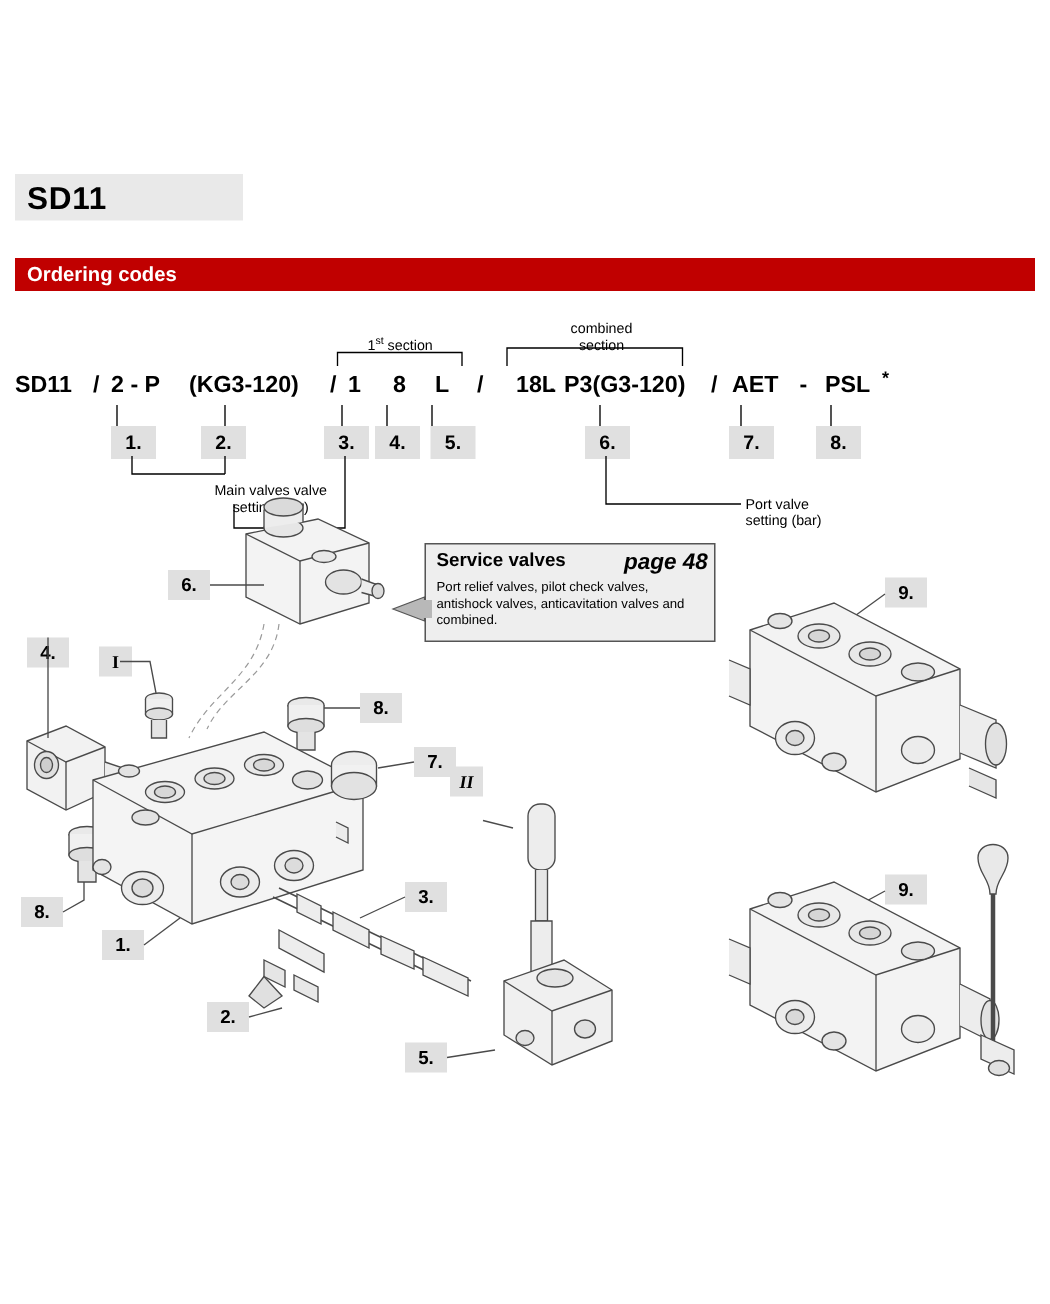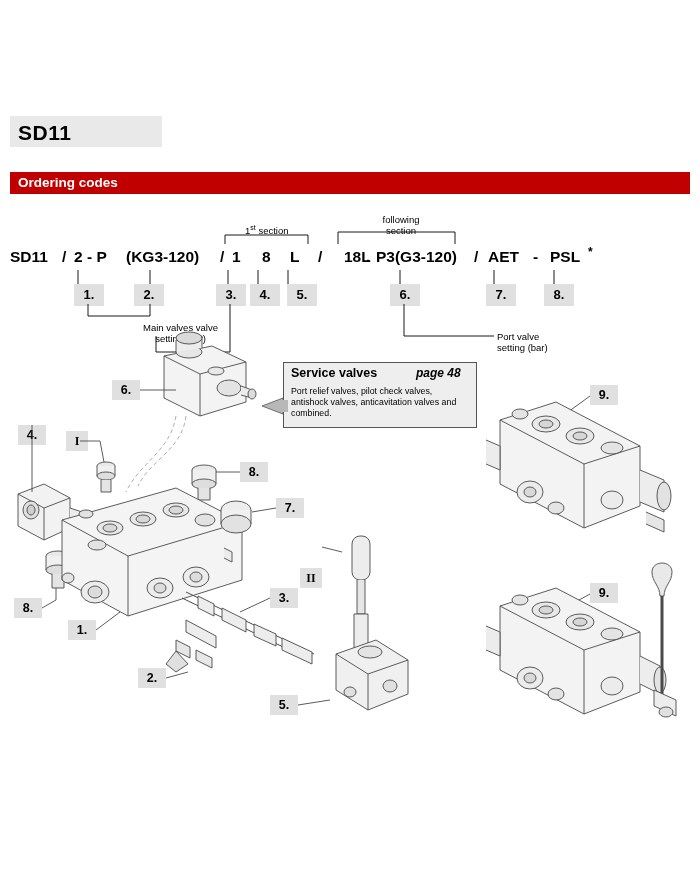--- a/index.html
+++ b/index.html
@@ -133,21 +133,21 @@
     position: absolute;
     left: 291px;
     top: 366px;
     font-size: 12.5px;
     font-weight: bold;
   }
   .callout-page {
     position: absolute;
     left: 416px;
     top: 366px;
-    font-size: 12px;
+    font-size: 15px;
     font-weight: bold;
     font-style: italic;
     text-align: center;
   }
   .callout-body {
     position: absolute;
     left: 291px;
     top: 386px;
     width: 178px;
     font-size: 8.8px;
@@ -200,21 +200,21 @@
     <span class="tok" style="left:523px">-</span>
     <span class="tok" style="left:540px">PSL</span>
     <span class="tok star" style="left:578px; top:-3px">*</span>
   </div>
 
   <div class="anno" style="left:245px; top:222px;">
     <span>1</span><sup style="font-size:7px">st</sup>
     <span>section</span>
   </div>
   <div class="anno center" style="left:366px; top:214px; width:70px;">
-    <span>following</span><br>
+    <span>combined</span><br>
     <span>section</span>
   </div>
 
   <div class="numbox big" style="left:74px;  top:284px; width:30px;">1.</div>
   <div class="numbox big" style="left:134px; top:284px; width:30px;">2.</div>
   <div class="numbox big" style="left:216px; top:284px; width:30px;">3.</div>
   <div class="numbox big" style="left:250px; top:284px; width:30px;">4.</div>
   <div class="numbox big" style="left:287px; top:284px; width:30px;">5.</div>
   <div class="numbox big" style="left:390px; top:284px; width:30px;">6.</div>
   <div class="numbox big" style="left:486px; top:284px; width:30px;">7.</div>
@@ -237,21 +237,21 @@
   <div class="numbox" style="left:276px; top:498px; width:28px;">7.</div>
   <div class="numbox" style="left:14px;  top:598px; width:28px;">8.</div>
   <div class="numbox" style="left:68px;  top:620px; width:28px;">1.</div>
   <div class="numbox" style="left:270px; top:588px; width:28px;">3.</div>
   <div class="numbox" style="left:138px; top:668px; width:28px;">2.</div>
   <div class="numbox" style="left:270px; top:695px; width:28px;">5.</div>
   <div class="numbox" style="left:590px; top:385px; width:28px;">9.</div>
   <div class="numbox" style="left:590px; top:583px; width:28px;">9.</div>
 
   <div class="roman" style="left:66px;  top:431px;">I</div>
-  <div class="roman" style="left:300px; top:568px;">II</div>
+  <div class="roman" style="left:300px; top:511px;font-style:italic;">II</div>
 
   <svg class="overlay" viewBox="0 0 700 869">
 
     <g stroke="#000" stroke-width="0.9" fill="none">
       <path d="M225,244 L225,235 L308,235 L308,244"></path>
       <path d="M338,244 L338,232 L455,232 L455,244"></path>
     </g>
 
     <g stroke="#000" stroke-width="0.9" fill="none">
       <path d="M78,270 L78,284"></path>

